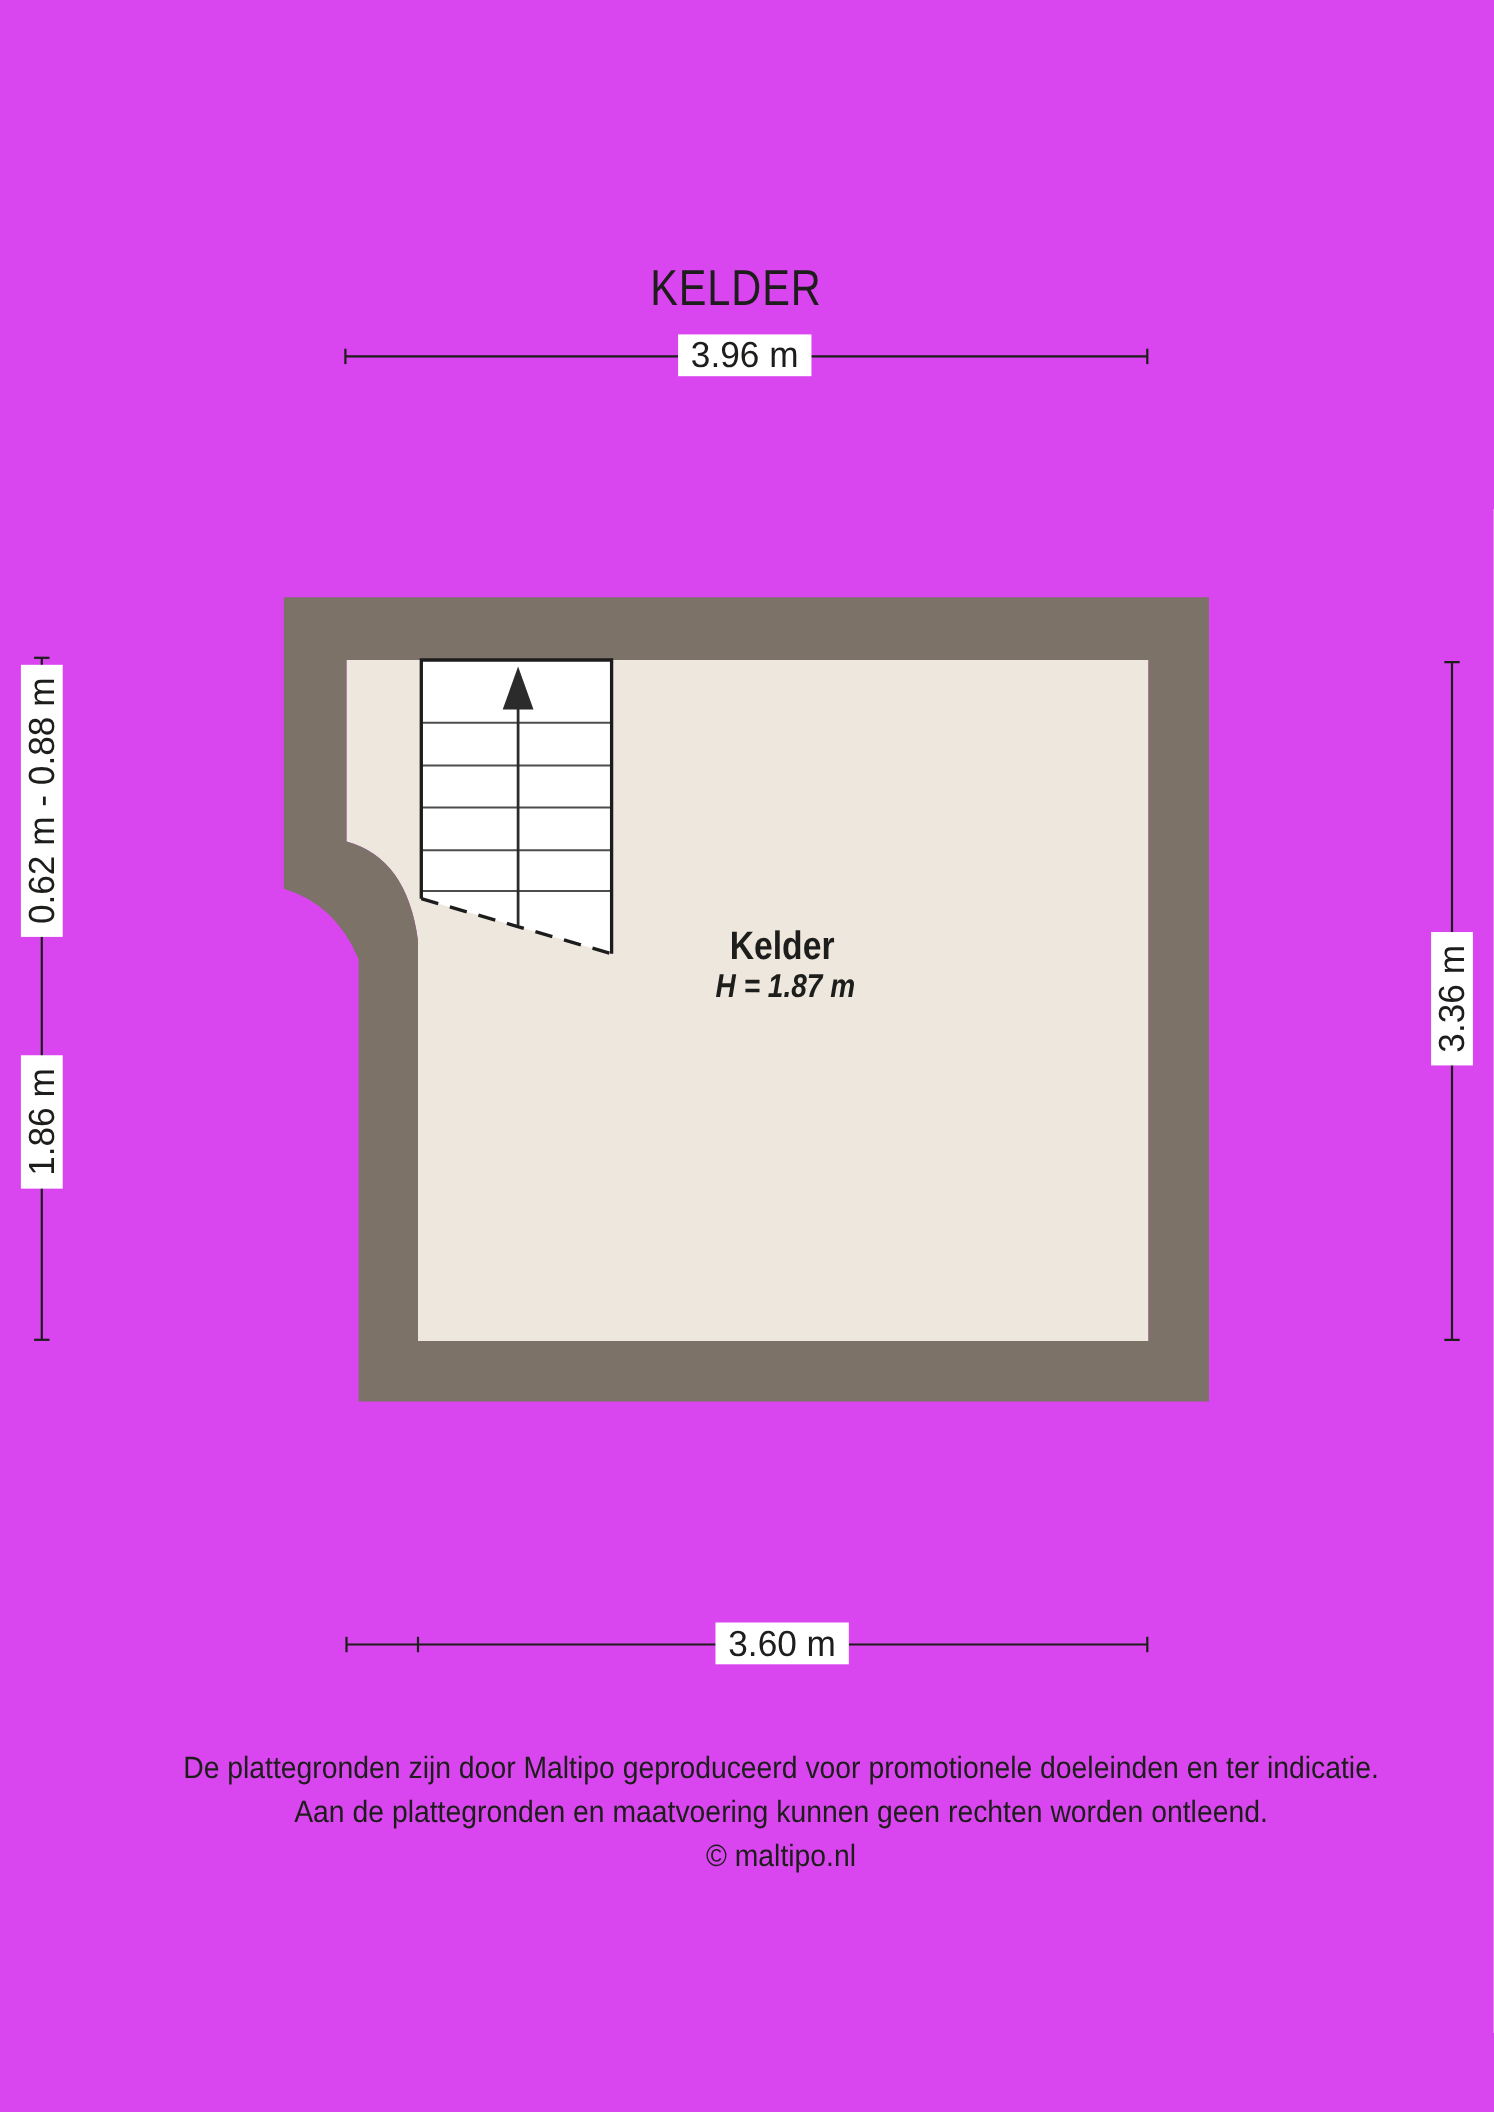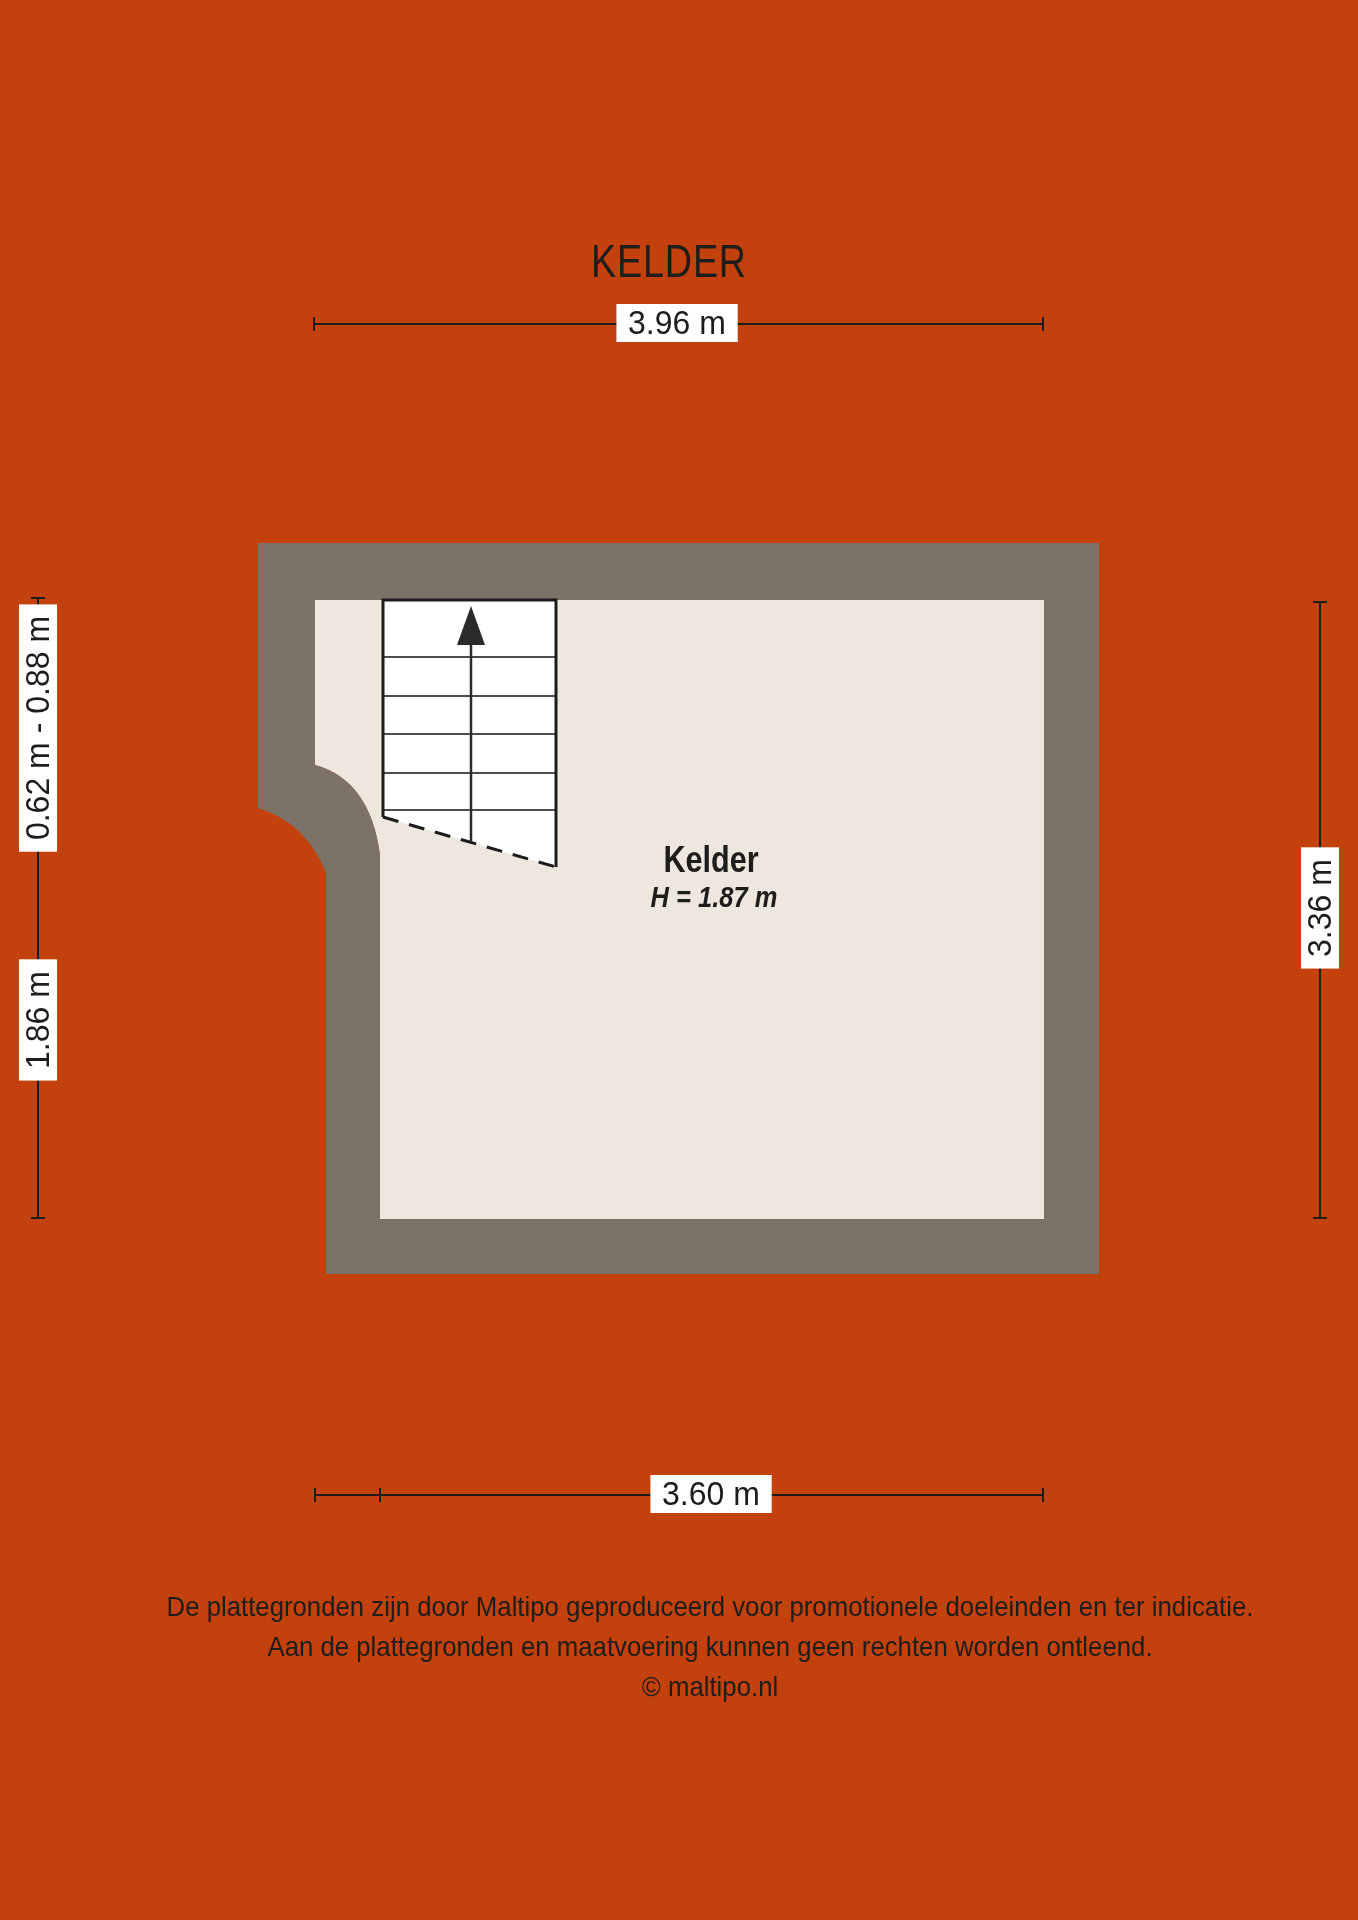--- a/index.html
+++ b/index.html
@@ -1,20 +1,20 @@
 <!DOCTYPE html>
 <html><head>
 <meta charset="utf-8">
 <style>
   html, body { margin: 0; padding: 0; background: #ffffff; }
   .page {
     position: relative;
     width: 1358px;
     height: 1920px;
-    background: #c2410c;
+    background: #d946ef;
     font-family: "Liberation Sans", sans-serif;
     color: #1d1d1b;
     overflow: hidden;
   }
   .plan-svg {
     position: absolute;
     left: 0; top: 0;
     width: 1358px; height: 1920px;
   }
   .label {

